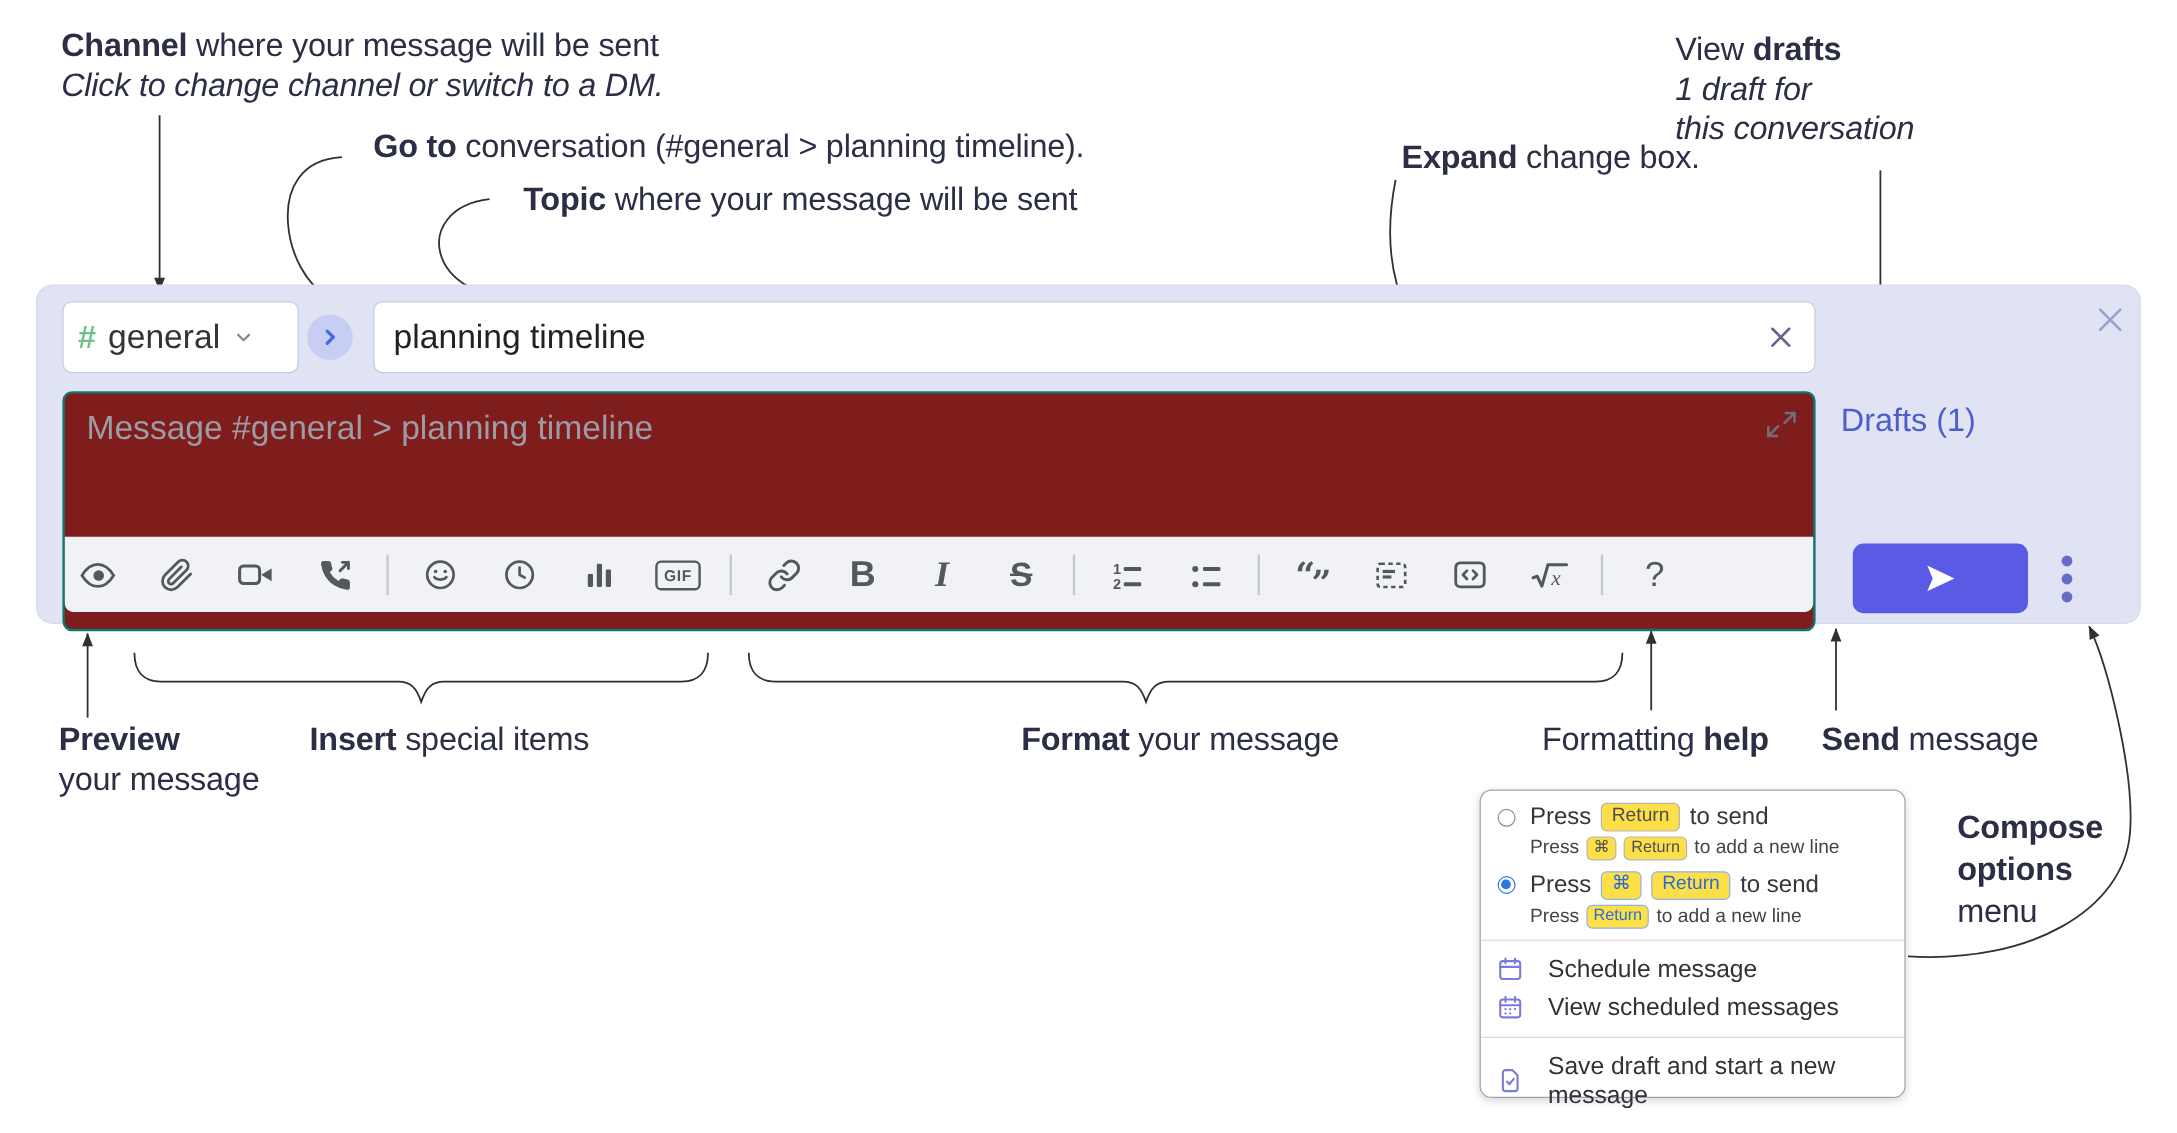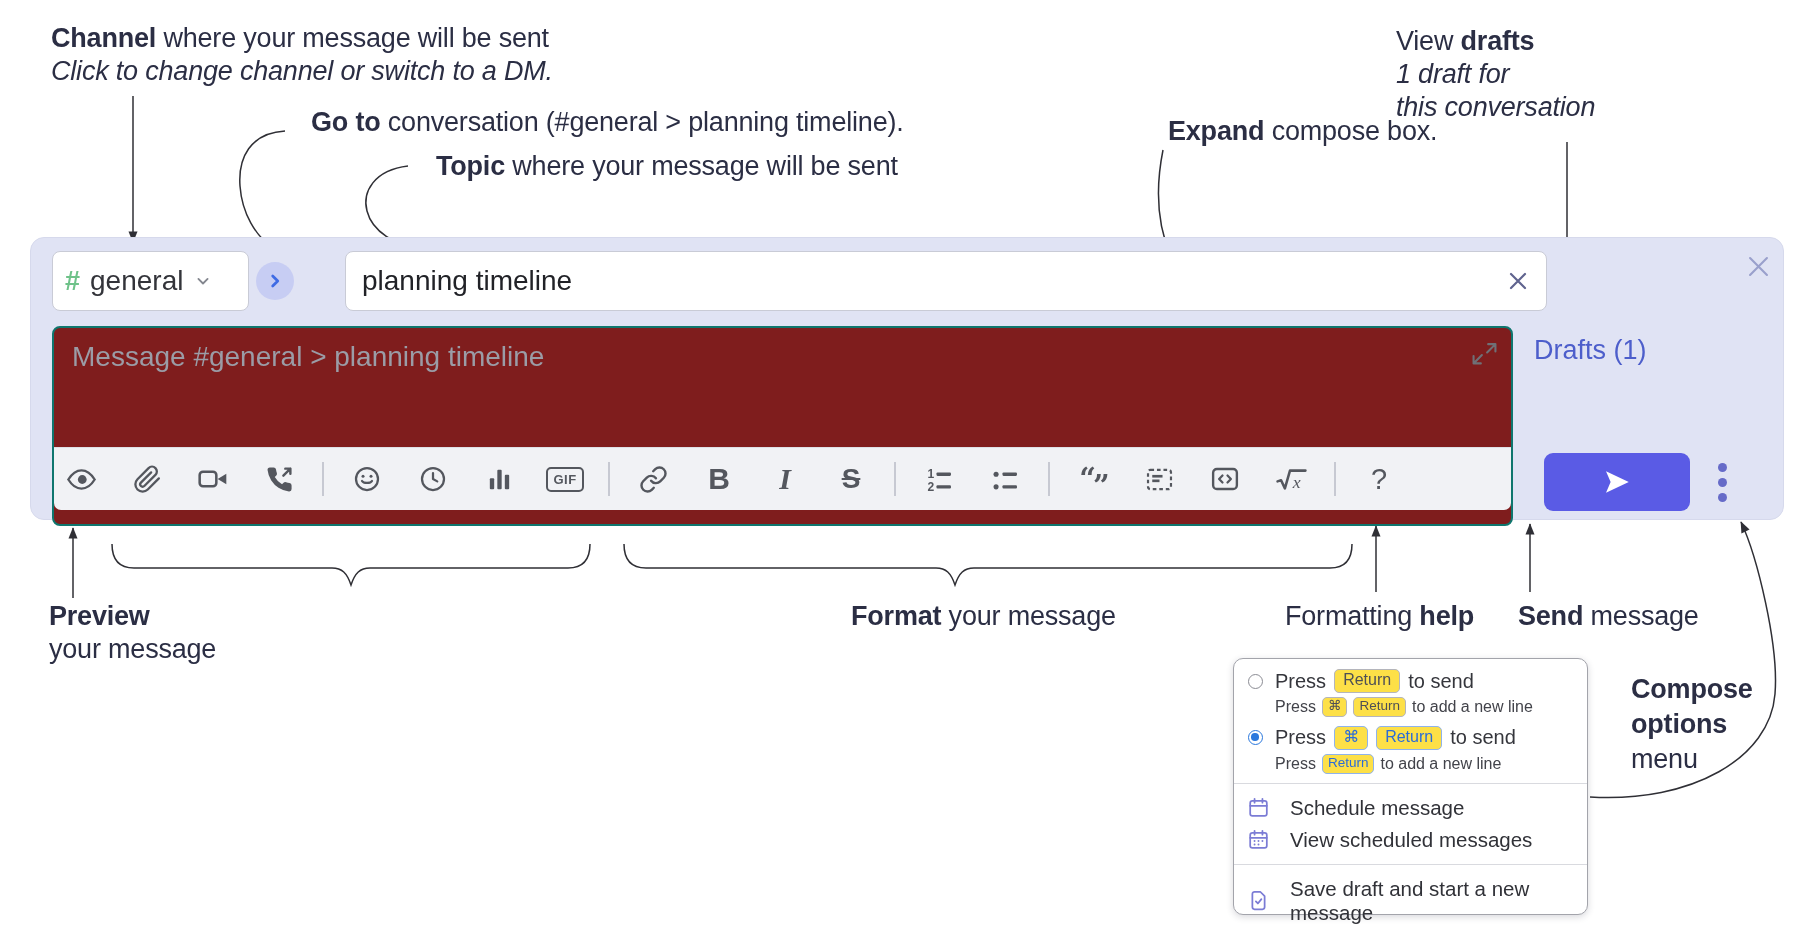--- a/index.html
+++ b/index.html
@@ -16,21 +16,21 @@
            border:1px solid #d6d9ec;border-radius:14px;box-sizing:border-box;}
   .chan-select{position:absolute;left:21px;top:13px;width:197px;height:60px;background:#fff;
                border:1px solid #c9cbd6;border-radius:8px;box-sizing:border-box;display:flex;
                align-items:center;gap:10px;padding:0 12px;cursor:pointer;}
   .hash{color:#6ec289;font-size:27px;font-weight:700;}
   .chan-name{font-size:28px;color:#33343a;}
   .goto{position:absolute;left:225px;top:24px;width:38px;height:38px;border-radius:50%;
         background:#c7cdf3;border:none;display:flex;align-items:center;justify-content:center;cursor:pointer;padding:0;}
   .topic{position:absolute;left:280px;top:13px;width:1202px;height:60px;background:#fff;
          border:1px solid #c9cbd6;border-radius:8px;box-sizing:border-box;display:flex;
-         align-items:center;justify-content:space-between;padding:0 16px;font-size:28px;color:#212227;margin-left:34px;}
+         align-items:center;justify-content:space-between;padding:0 16px;font-size:28px;color:#212227;}
   .closex{position:absolute;left:1714px;top:15px;cursor:pointer;}
   .msg{position:absolute;left:21px;top:88px;width:1461px;height:200px;background:#7f1d1d;
        border:2px solid #0f766e;border-radius:8px;box-sizing:border-box;}
   .msgarea{position:relative;height:119px;cursor:text;}
   .ph{position:absolute;left:18px;top:13px;font-size:28px;color:#9b9ca6;}
   .expand{position:absolute;right:14px;top:13px;cursor:pointer;color:#6f7076;}
   .tbar{height:62px;background:#f1f2f5;border-top:1px solid #dfe0e6;border-radius:0 0 7px 7px;
         display:flex;align-items:center;gap:20px;padding-left:4px;}
   .tool{width:46px;height:46px;display:flex;align-items:center;justify-content:center;
         color:#54575e;background:none;border:none;padding:0;cursor:pointer;}
@@ -95,21 +95,21 @@
     <div><b>Channel</b><span> where your message will be sent</span></div>
     <div class="it">Click to change channel or switch to a DM.</div>
   </div>
   <div class="ann" style="left:415px;top:150px">
     <b>Topic</b><span> where your message will be sent</span>
   </div>
   <div class="ann" style="left:290px;top:106px">
     <b>Go to</b><span> conversation (#general &gt; planning timeline).</span>
   </div>
   <div class="ann" style="left:1147px;top:115px">
-    <b>Expand</b><span> compose box.</span>
+    <b>Expand</b><span> change box.</span>
   </div>
   <div class="ann" style="left:1375px;top:25px">
     <div><span>View </span><b>drafts</b></div>
     <div class="it">1 draft for</div>
     <div class="it">this conversation</div>
   </div>
 
   <div class="compose">
     <div class="chan-select">
       <span class="hash">#</span>
@@ -260,20 +260,23 @@
     <div class="dots">
       <i></i>
         <i></i>
         <i></i>
     </div>
   </div>
 
   <div class="ann" style="left:28px;top:600px">
     <div><b>Preview</b></div>
     <div>your message</div>
+  </div>
+  <div class="ann" style="left:237px;top:600px">
+    <b>Insert</b><span> special items</span>
   </div>
   <div class="ann" style="left:830px;top:600px">
     <b>Format</b><span> your message</span>
   </div>
   <div class="ann" style="left:1264px;top:600px">
     <span>Formatting </span><b>help</b>
   </div>
   <div class="ann" style="left:1497px;top:600px">
     <b>Send</b><span> message</span>
   </div>

